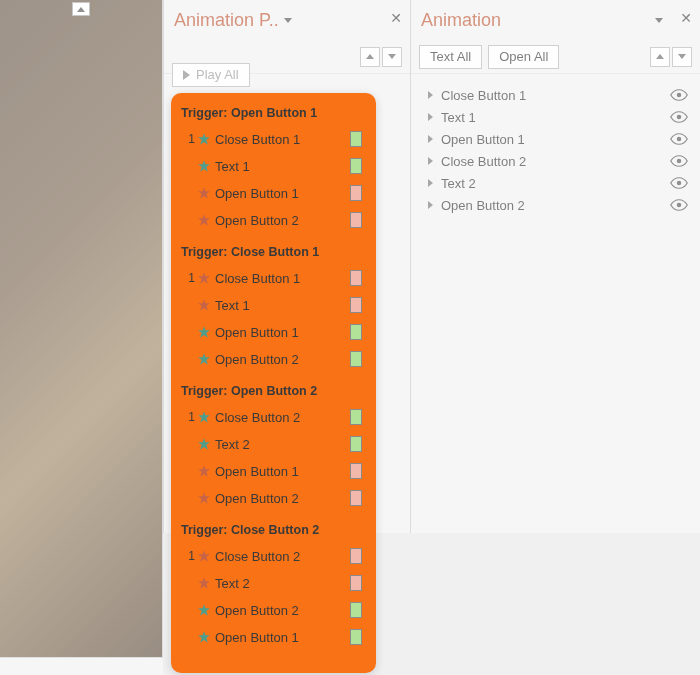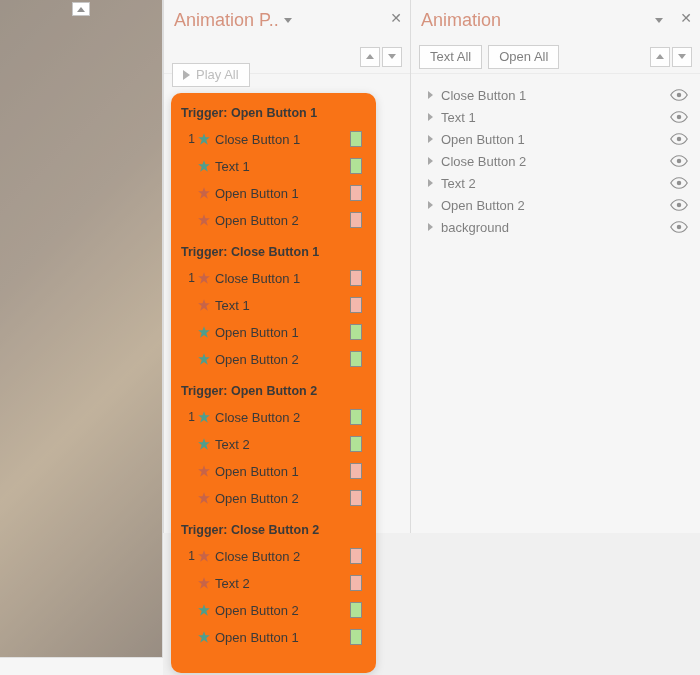--- a/index.html
+++ b/index.html
@@ -271,32 +271,20 @@
               <span class="tri-right" style="color:#7a7a7a"></span>
             </span>
             <span class="label">Open Button 2</span>
             <span class="eye">
               <svg width="18" height="12" viewBox="0 0 24 16">
                 <path fill="none" stroke="#555" stroke-width="1.6" d="M1 8c3-5 8-7 11-7s8 2 11 7c-3 5-8 7-11 7S4 13 1 8z"></path>
                 <circle cx="12" cy="8" r="3" fill="#555"></circle>
               </svg>
             </span>
           </div>
-          <div class="sel-row">
-            <span class="tri">
-              <span class="tri-right" style="color:#7a7a7a"></span>
-            </span>
-            <span class="label">background</span>
-            <span class="eye">
-              <svg width="18" height="12" viewBox="0 0 24 16">
-                <path fill="none" stroke="#555" stroke-width="1.6" d="M1 8c3-5 8-7 11-7s8 2 11 7c-3 5-8 7-11 7S4 13 1 8z"></path>
-                <circle cx="12" cy="8" r="3" fill="#555"></circle>
-              </svg>
-            </span>
-          </div>
         </div>
     </div>
   </div>
 </div>
 
 <div class="dim-overlay"></div>
 
 <div class="anim-card" id="anim-card">
     <div class="trigger-group">
       <div class="trigger-title">Trigger: Open Button 1</div>

